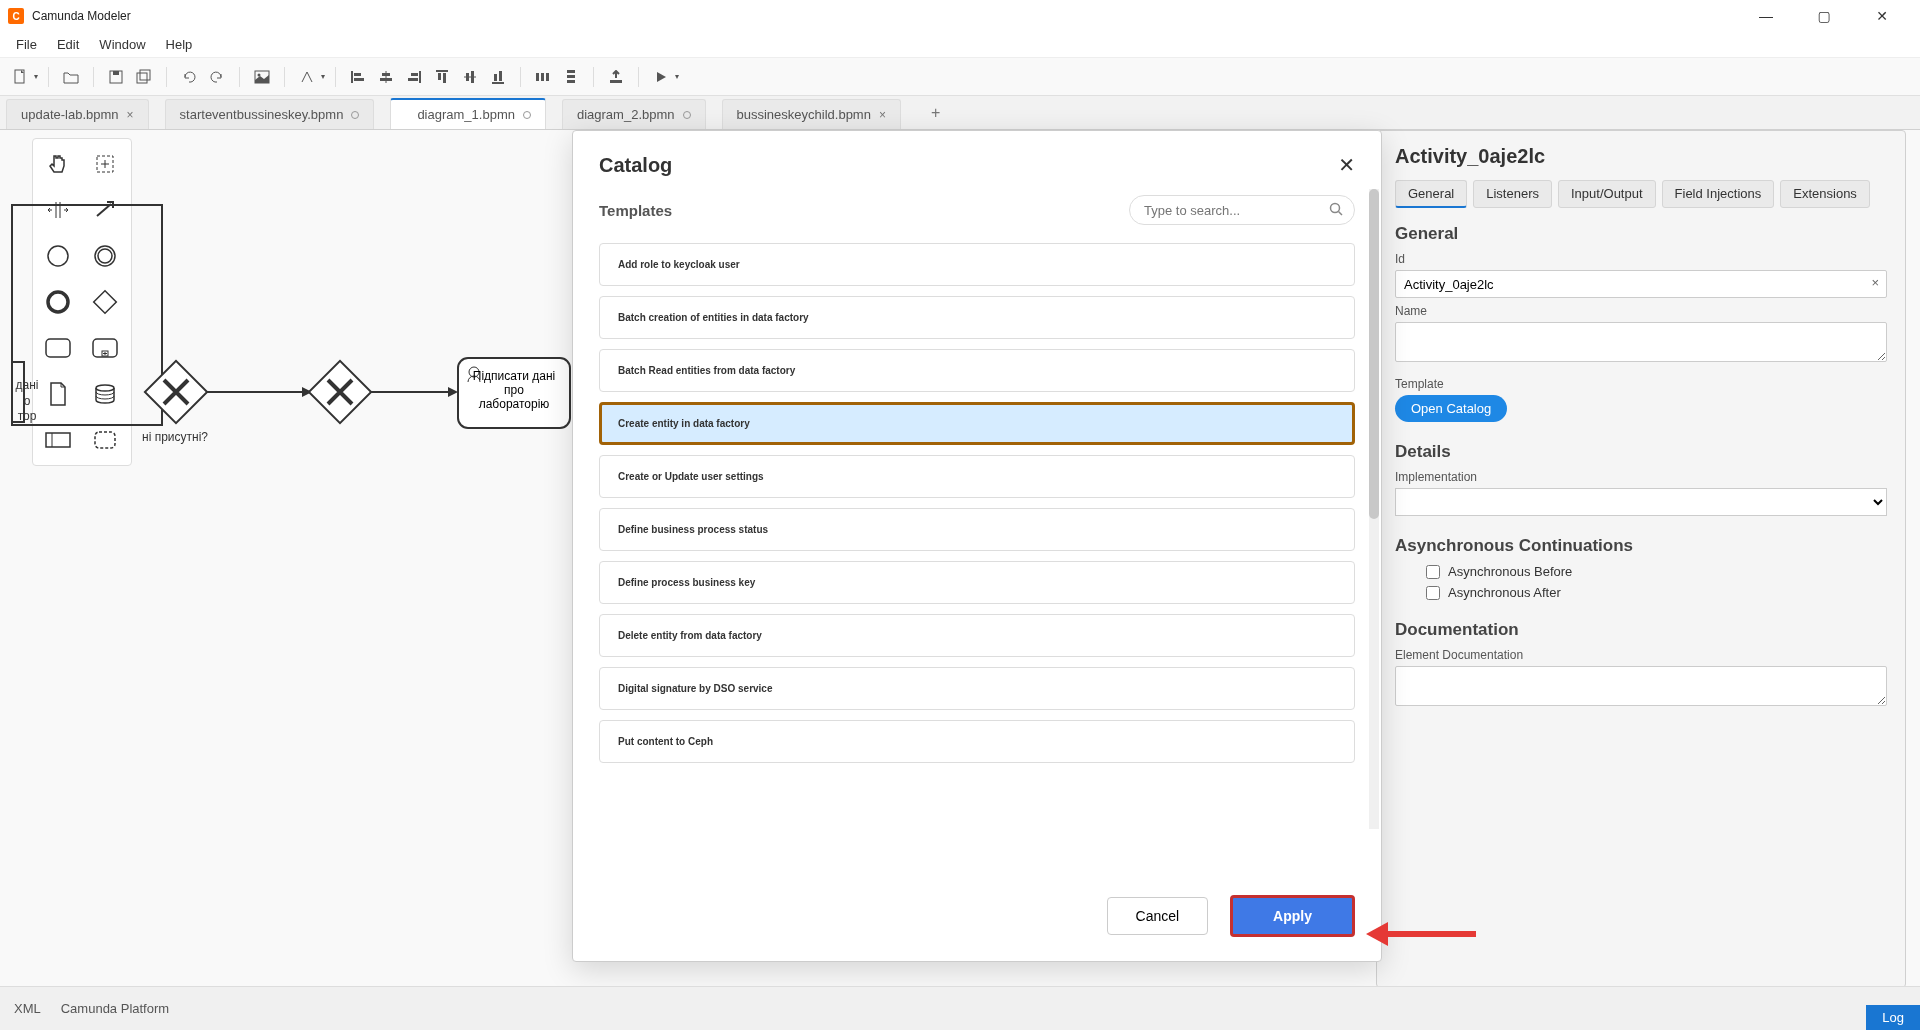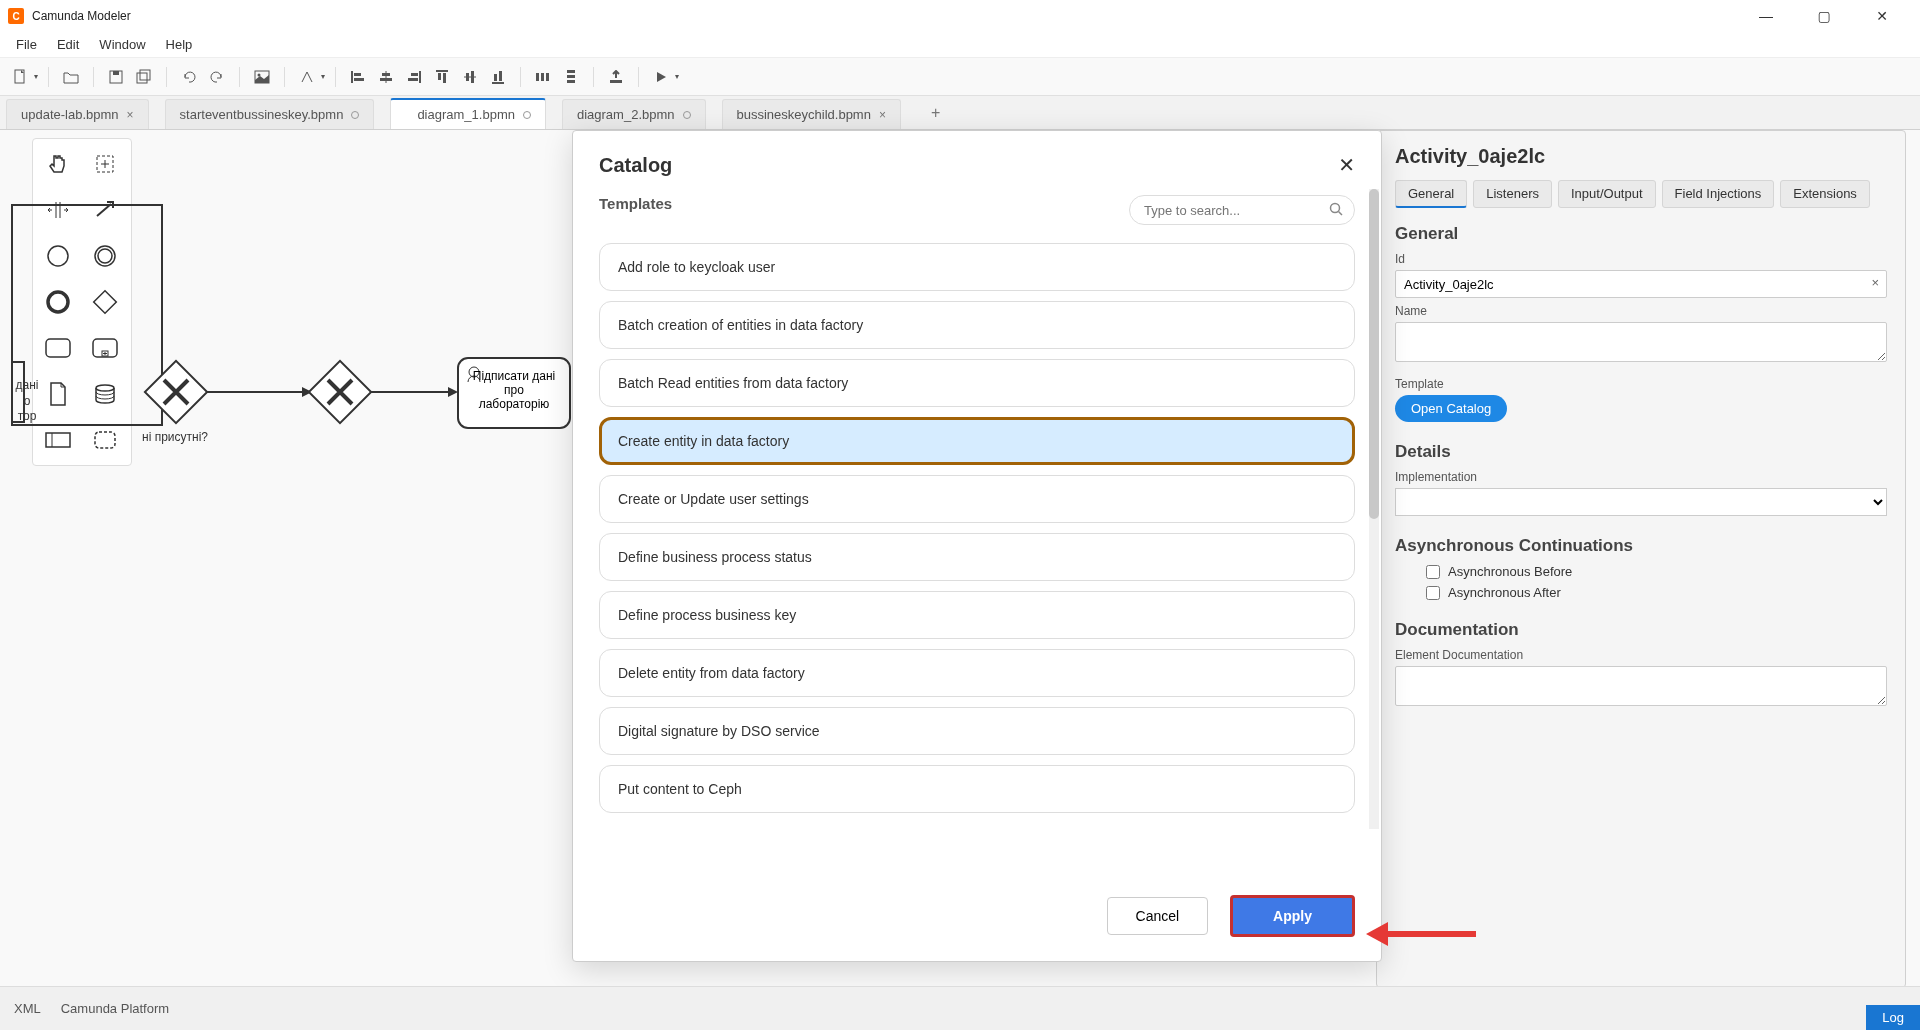--- a/index.html
+++ b/index.html
@@ -51,27 +51,27 @@
   .check-row { display: flex; align-items: center; gap: 8px; font-size: 13px; margin: 6px 0; padding-left: 31px; }
   .check-row input { width: 14px; height: 14px; }
   
   .vert-label { position: absolute; right: 546px; top: 175px; writing-mode: vertical-rl; transform: rotate(180deg); font-size: 11px; color: #666; background: #eee; border: 1px solid #ddd; padding: 8px 2px; }
   
   .modal { position: absolute; left: 572px; top: 0; width: 810px; height: 832px; background: #fff; border: 1px solid #ccc; border-radius: 4px; box-shadow: 0 8px 30px rgba(0,0,0,0.15); display: flex; flex-direction: column; }
   .modal-header { padding: 22px 26px 12px; display: flex; justify-content: space-between; align-items: center; }
   .modal-header h2 { font-size: 20px; font-weight: 600; }
   .modal-close { font-size: 20px; color: #333; cursor: pointer; }
   .modal-body { padding: 6px 26px 12px; flex: 1; overflow: hidden; position: relative; }
-  .modal-sub { display: flex; justify-content: space-between; margin-bottom: 18px; }
+  .modal-sub { display: flex; justify-content: space-between; align-items: center; margin-bottom: 18px; }
   .modal-sub .label { font-size: 15px; font-weight: 600; color: #555; }
   .search-wrap { position: relative; }
   .search-input { width: 226px; height: 30px; border: 1px solid #ddd; border-radius: 15px; padding: 0 32px 0 14px; font-size: 13px; color: #888; }
   .search-icon-s { position: absolute; right: 12px; top: 7px; color: #888; font-size: 13px; }
   .tmpl-list { display: flex; flex-direction: column; gap: 10px; }
-  .tmpl-item { border: 1px solid #ddd; border-radius: 12px; padding: 15px 18px; font-size: 14px; font-weight: 400; cursor: pointer; background: #fff; }
+  .tmpl-item { border: 1px solid #ddd; border-radius: 4px; padding: 15px 18px; font-size: 10px; font-weight: 700; cursor: pointer; background: #fff; }
   .tmpl-item.selected { background: #d6ecff; border: 3px solid #a16207; padding: 13px 16px; }
   .modal-scroll { position: absolute; right: 2px; top: 0; width: 10px; height: 640px; background: #f0f0f0; }
   .modal-scroll-thumb { width: 10px; height: 330px; background: #c8c8c8; border-radius: 5px; }
   .modal-footer { padding: 18px 26px 24px; display: flex; justify-content: flex-end; gap: 22px; align-items: center; }
   .btn-cancel { padding: 10px 28px; border: 1px solid #ccc; background: #fff; border-radius: 4px; font-size: 14px; cursor: pointer; }
   .btn-apply { padding: 10px 40px; background: #3f79e6; color: #fff; border-radius: 4px; font-size: 14px; font-weight: 600; cursor: pointer; border: 3px solid #c53030; }
   
   .arrow-anno { position: absolute; left: 1366px; top: 796px; width: 110px; height: 16px; }
   .arrow-line { position: absolute; left: 20px; top: 5px; width: 90px; height: 6px; background: #e53935; }
   .arrow-head { position: absolute; left: 0; top: -4px; width: 0; height: 0; border-top: 12px solid transparent; border-bottom: 12px solid transparent; border-right: 22px solid #e53935; }

